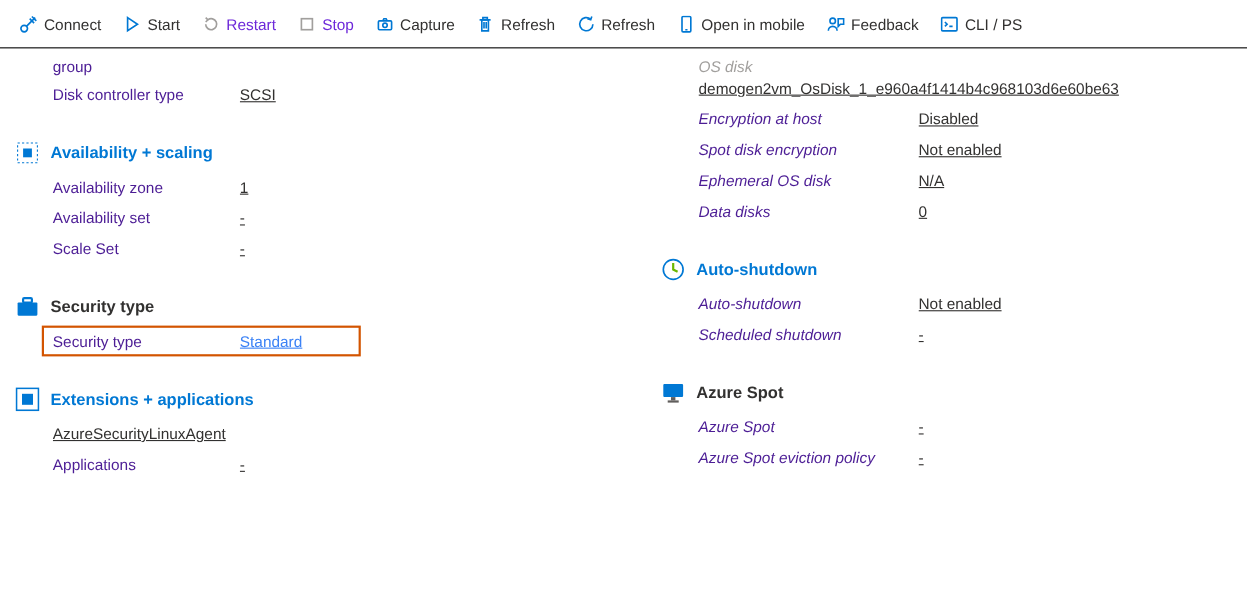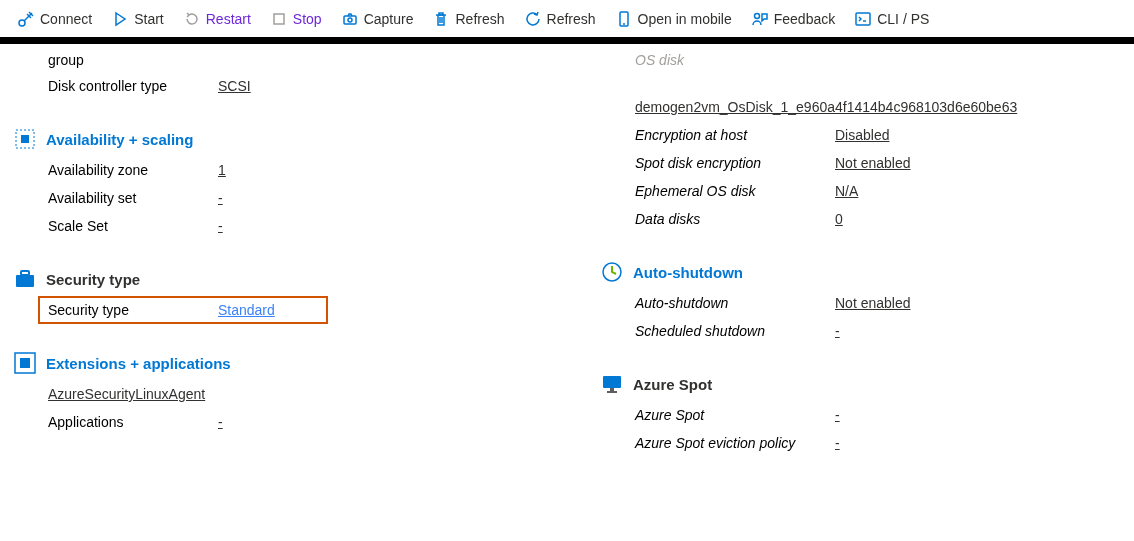--- a/index.html
+++ b/index.html
@@ -10,21 +10,21 @@
       background: #fff;
       width: 1134px;
       height: 541px;
       overflow: hidden;
     }
     .toolbar {
       display: flex;
       align-items: center;
       gap: 4px;
       padding: 6px 10px;
-      border-bottom: 7px solid #000000;
+      border-bottom: 1px solid #000000;
       height: 44px;
     }
     .tb-btn {
       display: flex;
       align-items: center;
       gap: 6px;
       padding: 4px 8px;
       cursor: pointer;
       color: #323130;
       font-size: 14px;
@@ -55,21 +55,21 @@
     .section-header .sec-icon {
       width: 22px; height: 22px; display:flex; align-items:center; justify-content:center; flex-shrink:0;
     }
     .kv-row {
       display: flex;
       align-items: flex-start;
       padding: 6px 0;
       font-size: 14px;
       color: #605e5c;
     }
-    .kv-row .k { width: 170px; flex-shrink:0; color:#000000; }
+    .kv-row .k { width: 170px; flex-shrink:0; color:#4c1d95; }
     .kv-row .v { color:#323130; flex:1; min-width:0; white-space:nowrap; overflow:hidden; text-overflow: clip; text-decoration: underline;}
     .kv-row .v.link { color:#3b82f6; }
     .hl-box {
       border: 2px solid #d35400;
       padding: 4px 8px;
       margin-left: -10px;
       width: 290px;
     }
     .hl-box .kv-row { padding: 0; }
     .col.right .section { margin-top: 28px; }
@@ -252,21 +252,21 @@
         <span class="v">-</span>
       </div>
     </div>
   </div>
 
   <div class="col right">
     <div style="padding-top:8px; padding-left:34px;">
       <div class="kv-row" style="padding:0 0 4px 0; color:#a19f9d;">
         <span class="k" style="color:#a19f9d;">OS disk</span>
       </div>
-      <div class="kv-row" style="padding-top:0;margin-top:27px;">
+      <div class="kv-row" style="padding-top:0;">
         <span class="v" style="width:100%;">demogen2vm_OsDisk_1_e960a4f1414b4c968103d6e60be63</span>
       </div>
       <div class="kv-row">
         <span class="k">Encryption at host</span>
         <span class="v">Disabled</span>
       </div>
       <div class="kv-row">
         <span class="k">Spot disk encryption</span>
         <span class="v">Not enabled</span>
       </div>

